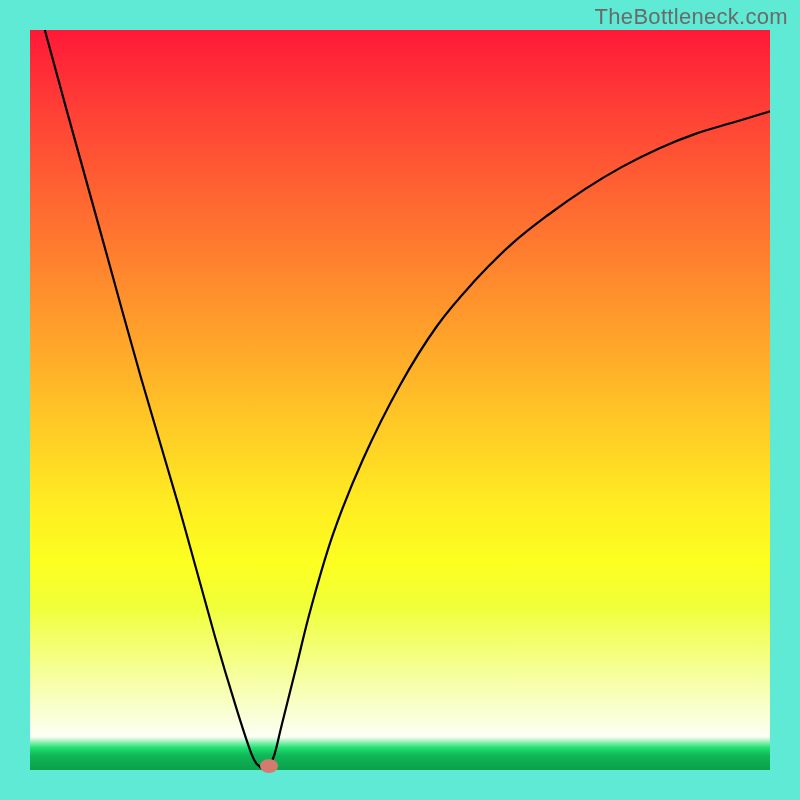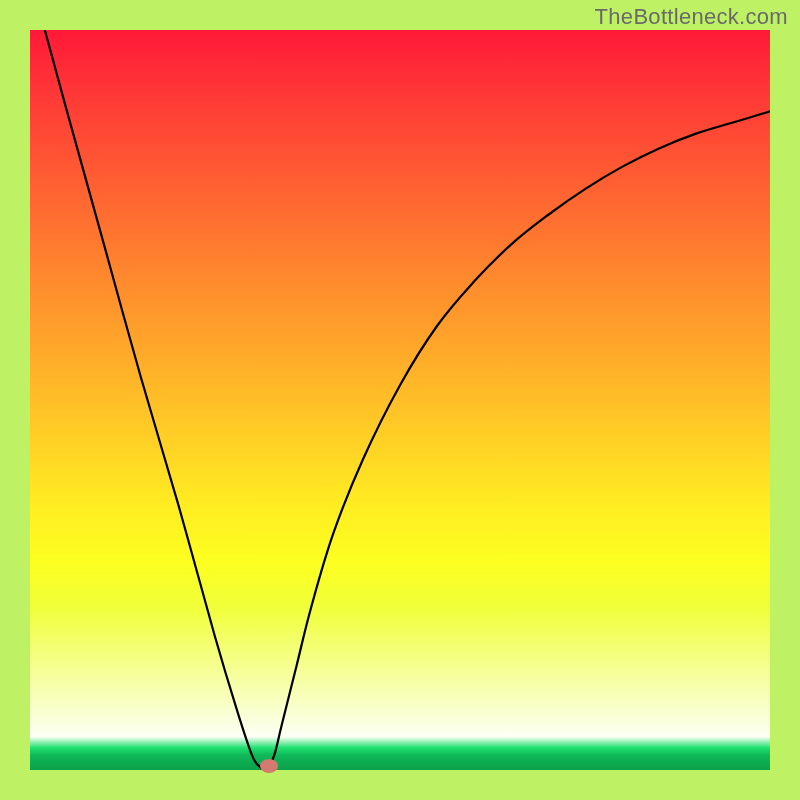--- a/index.html
+++ b/index.html
@@ -1,20 +1,20 @@
 <!DOCTYPE html>
 <html><head>
 <meta charset="utf-8">
 <style>
   * { margin: 0; padding: 0; box-sizing: border-box; }
   html, body { width: 800px; height: 800px; overflow: hidden; background: #000; }
   .outer {
     width: 800px;
     height: 800px;
-    background: #bef264;
+    background: #5eead4;
     position: relative;
   }
   .watermark {
     position: absolute;
     top: 4px;
     right: 12px;
     font-family: Arial, Helvetica, sans-serif;
     font-size: 22px;
     color: #6a6a6a;
     letter-spacing: 0.3px;

